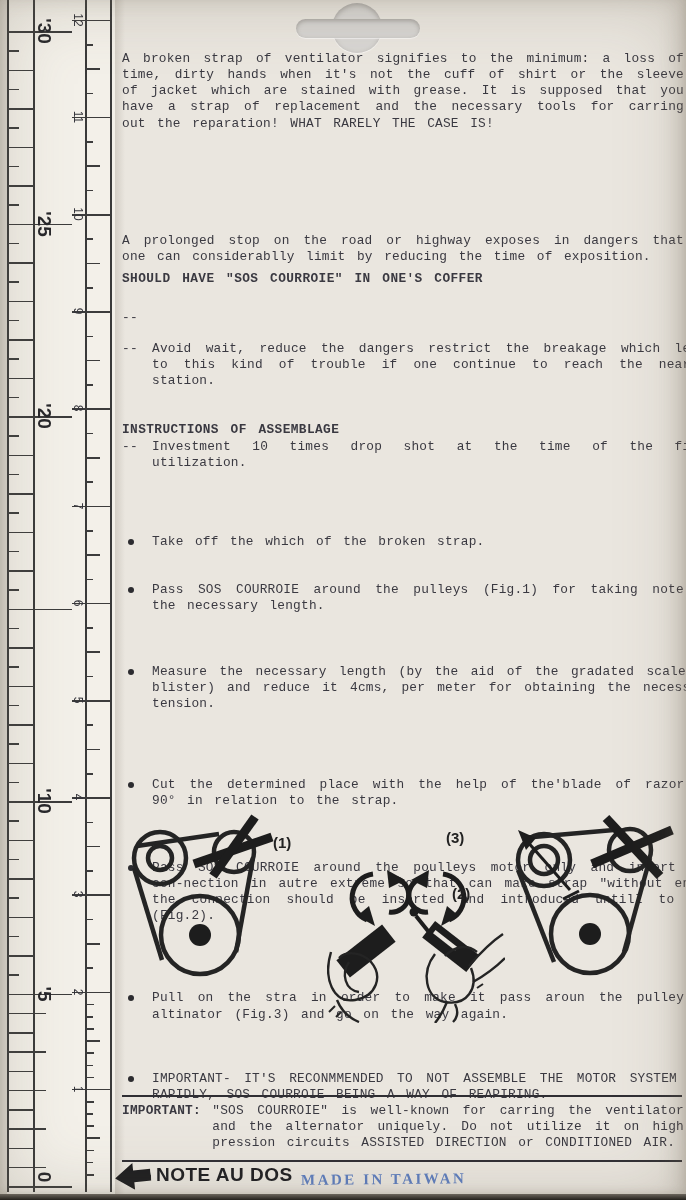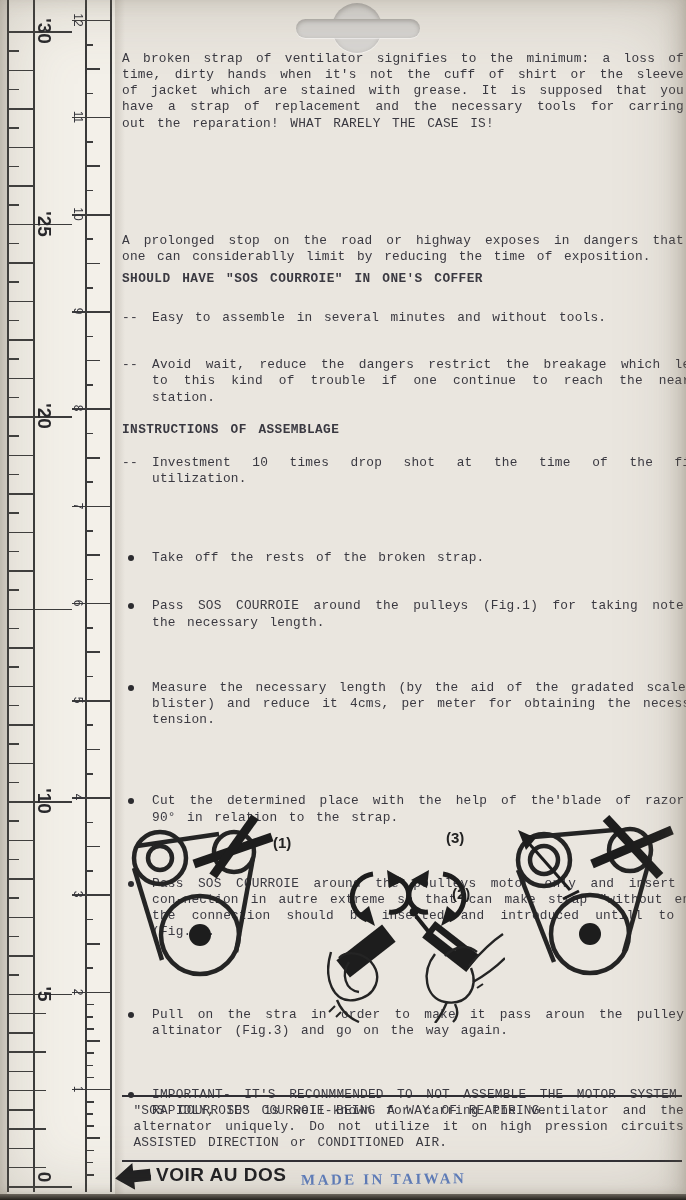--- a/index.html
+++ b/index.html
@@ -210,36 +210,35 @@
 </div>
 
 <div class="content">
   <p class="blk" style="top:38px">A broken strap of ventilator signifies to the minimum: a loss of time, dirty hands when it's not the cuff of shirt or the sleeve of jacket which are stained with grease.  It is supposed that you have a strap of replacement and the necessary tools for carring out the reparation!  WHAT RARELY THE CASE IS!</p>
   <p class="blk" style="top:220px">A prolonged stop on the road or highway exposes in dangers that one can considerablly limit by reducing the time of exposition.</p>
 
   <div class="blk heading" style="top:271px;text-align:left">SHOULD HAVE "SOS COURROIE" IN ONE'S COFFER</div>
 
   <div class="blk li dash" style="top:310px">
     <span class="marker">--</span>
-    <span>Easy to assemble in several minutes and without tools.</span>
   </div>
   <div class="blk li dash" style="top:341px">
     <span class="marker">--</span>
     <span>Avoid wait, reduce the dangers restrict the breakage which leads to this kind of trouble if one continue to reach the nearest station.</span>
   </div>
   <div class="blk li dash" style="top:390px">
     <span class="marker">--</span>
     <span>Investment 10 times drop shot at the time of the first utilization.</span>
   </div>
 
   <div class="blk heading underlined" style="top:422px;text-align:left">INSTRUCTIONS OF ASSEMBLAGE</div>
 
   <div class="blk li" style="top:453px">
     <span class="dot"></span>
-    <span>Take off the rests of the broken strap.</span>
+    <span>Take off the which of the broken strap.</span>
   </div>
   <div class="blk li" style="top:485px">
     <span class="dot"></span>
     <span>Pass SOS COURROIE around the pulleys (Fig.1) for taking note of the necessary length.</span>
   </div>
   <div class="blk li" style="top:534px">
     <span class="dot"></span>
     <span>Measure the necessary length (by the aid of the gradated scale of blister) and reduce it 4cms, per meter for obtaining the necessary tension.</span>
   </div>
   <div class="blk li" style="top:599px">
@@ -256,20 +255,21 @@
   </div>
   <div class="blk li" style="top:763px">
     <span class="dot"></span>
     <span>IMPORTANT- IT'S RECONMMENDED TO NOT ASSEMBLE THE MOTOR SYSTEM TOO RAPIDLY, SOS COURROIE BEING A WAY OF REAPIRING.</span>
   </div>
 
 
   <div class="hr" style="top:1095px"></div>
 
   <div class="blk labelled" style="top:1103px">
+    <span class="lab">IMPORTANT:</span>
       <span>&nbsp;</span>
     <span class="txt">"SOS COURROIE" is well-known for carring the ventilator and the alternator uniquely.  Do not utilize it on high pression circuits ASSISTED DIRECTION or CONDITIONED AIR.</span>
   </div>
 
   <div class="hr" style="top:1160px"></div>
 </div>
 
 <svg class="fig" style="left:124px;top:810px" width="150" height="168" viewBox="0 0 150 168">
   <g stroke="#242424" fill="none" stroke-width="4.5">
     <line x1="13" y1="36" x2="95" y2="24"></line>
@@ -347,17 +347,17 @@
   </g>
   <polygon points="16,24 34,32 24,44" fill="#1d1d1d"></polygon>
   <g stroke="#1d1d1d" stroke-width="9">
     <line x1="90" y1="58" x2="170" y2="24"></line>
     <line x1="104" y1="12" x2="158" y2="70"></line>
   </g>
 </svg>
 <div class="fig-label" style="left:446px;top:829px">(3)</div>
 
 <div class="back-arrow"></div>
-<div class="voir">VOIR AU DOS</div>
+<div class="voir">NOTE AU DOS</div>
 <div class="made-in" id="made-in" style="color: rgb(74, 111, 186);">MADE IN TAIWAN</div>
 
 <div class="vignette"></div>
 <div class="photo-bottom"></div>
 
 </body></html>

